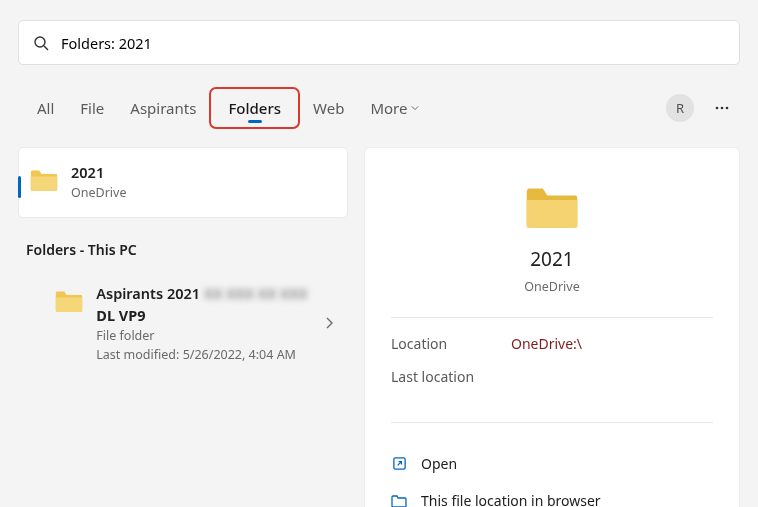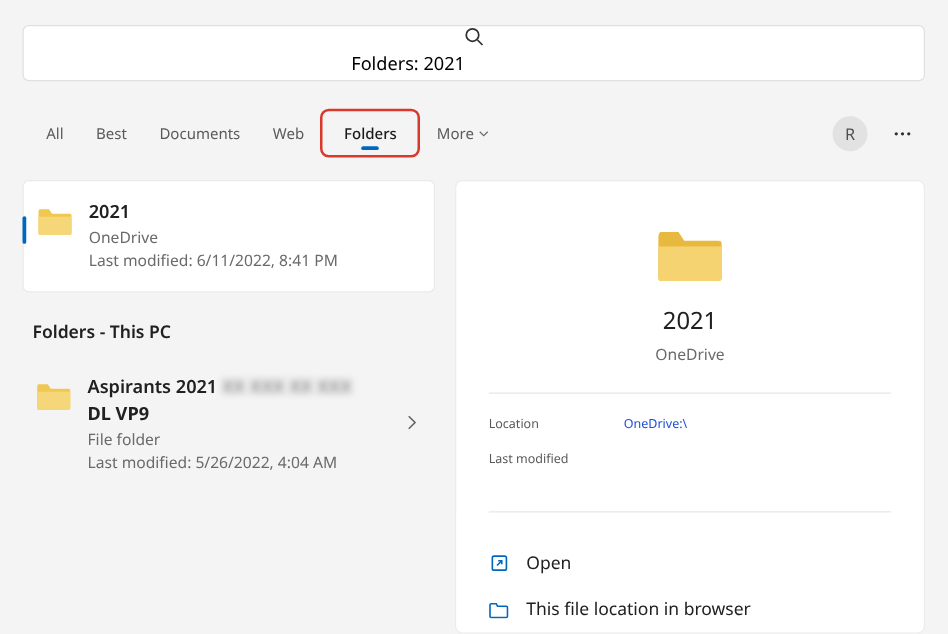--- a/index.html
+++ b/index.html
@@ -7,33 +7,32 @@
   
   .search-bar {
     margin: 20px 18px 0 18px;
     height: 45px;
     background: white;
     border: 1px solid #e0e0e0;
     border-radius: 5px;
     display: flex;
     align-items: center;
     padding: 0 14px;
-    flex-direction: column;
   }
   .search-bar .icon { width: 16px; height: 16px; display: flex; align-items: center; justify-content: center; }
   .search-bar input {
     border: none; outline: none; font-size: 14.5px; margin-left: 12px; flex: 1; background: transparent;
   }
 
   .tabs-row {
     display: flex; align-items: center; padding: 0 24px; margin-top: 22px; gap: 0;
   }
   .tab {
     padding: 6px 13px;
-    font-size: 12px;
+    font-size: 15px;
     color: #5a5a5a;
     cursor: pointer;
     position: relative;
     border-radius: 5px;
     text-align: right;
   }
   .tab.active {
     color: #1a1a1a;
     font-weight: 500;
     border: 2.5px solid #d9392b;
@@ -81,20 +80,21 @@
   }
   .folder-icon-sm { width: 30px; height: 24px; margin-top: 6px; margin-right: 12px; flex-shrink: 0; }
   .result-title { font-size: 14.5px; font-weight: 600; margin-bottom: 2px; }
   .result-sub { font-size: 12.5px; color: #6a6a6a; line-height: 1.5; }
 
   .plain-result {
     padding: 12px 14px 12px 10px;
     display: flex;
     align-items: flex-start;
     position: relative;
+    justify-content: center;
   }
   .plain-result .chev-r {
     position: absolute; right: 14px; top: 50%; transform: translateY(-50%);
     color: #6a6a6a;
   }
   .blurred { filter: blur(3px); color: #888; user-select: none; }
 
   .right {
     flex: 1;
     margin-right: 18px;
@@ -102,46 +102,46 @@
     border: 1px solid #ececec;
     border-radius: 6px;
     padding: 26px 26px 0 26px;
     display: flex;
     flex-direction: column;
   }
   .big-folder { width: 58px; height: 46px; margin: 10px auto 16px auto; }
   .preview-title { font-size: 19px; text-align: center; font-weight: 400; }
   .preview-sub { font-size: 12.5px; color: #6a6a6a; text-align: center; margin-top: 6px; }
   .hr { height: 1px; background: #e8e8e8; margin: 22px 0 16px 0; }
-  .meta-row { display: flex; font-size: 10px; margin-bottom: 14px; }
+  .meta-row { display: flex; font-size: 14px; margin-bottom: 14px; gap: 12px; }
   .meta-row .label { width: 108px; color: #5a5a5a; }
-  .meta-row .value { color: #1d4ed8; }
+  .meta-row .value { color: #7f1d1d; }
   .actions { margin-top: 6px; }
   .action-row { display: flex; align-items: center; gap: 14px; font-size: 14px; padding: 9px 0; cursor: pointer; }
   .action-icon { width: 16px; height: 16px; color: #0067c0; display: flex; align-items: center; justify-content: center; }
 </style>
 </head>
 <body>
 
 <div class="search-bar">
   <span class="icon">
     <svg viewBox="0 0 16 16" width="16" height="16" fill="none" stroke="#303030" stroke-width="1.4">
       <circle cx="7" cy="7" r="5"></circle>
         <line x1="11" y1="11" x2="15" y2="15"></line>
     </svg>
   </span>
   <input type="text" value="Folders: 2021" style="">
 </div>
 
 <div class="tabs-row">
   <div class="tab">All</div>
-  <div class="tab">Best</div>
-  <div class="tab">Documents</div>
+  <div class="tab">File</div>
+  <div class="tab">Aspirants</div>
+  <div class="tab active">Folders</div>
   <div class="tab">Web</div>
-  <div class="tab active">Folders</div>
   <div class="tab more">
     <span>More</span>
     <svg class="chev" viewBox="0 0 10 10" fill="none" stroke="#6a6a6a" stroke-width="1.2">
         <polyline points="1,3 5,7 9,3"></polyline>
       </svg>
   </div>
   <div class="spacer"></div>
   <div class="avatar">R</div>
   <div class="ellipsis-btn">
     <svg width="16" height="16" viewBox="0 0 16 16" fill="#303030">
@@ -156,21 +156,20 @@
   <div class="left">
 
     <div class="result-card">
       <svg class="folder-icon-sm" viewBox="0 0 48 40">
         <path d="M2 8 L2 36 Q2 38 4 38 L44 38 Q46 38 46 36 L46 12 Q46 10 44 10 L20 10 L16 4 L4 4 Q2 4 2 8 Z" fill="#f0c751"></path>
         <path d="M2 14 L46 14 L46 36 Q46 38 44 38 L4 38 Q2 38 2 36 Z" fill="#f5d679"></path>
       </svg>
       <div>
         <div class="result-title">2021</div>
         <div class="result-sub">OneDrive</div>
-        <div class="result-sub">Last modified: 6/11/2022, 8:41 PM</div>
       </div>
     </div>
 
     <div class="section-label" style="margin-top:18px;">Folders - This PC</div>
 
     <div class="plain-result">
       <svg class="folder-icon-sm" viewBox="0 0 48 40">
         <path d="M2 8 L2 36 Q2 38 4 38 L44 38 Q46 38 46 36 L46 12 Q46 10 44 10 L20 10 L16 4 L4 4 Q2 4 2 8 Z" fill="#f0c751"></path>
         <path d="M2 14 L46 14 L46 36 Q46 38 44 38 L4 38 Q2 38 2 36 Z" fill="#f5d679"></path>
       </svg>
@@ -196,21 +195,21 @@
       <path d="M2 14 L46 14 L46 36 Q46 38 44 38 L4 38 Q2 38 2 36 Z" fill="#f5d371"></path>
     </svg>
     <div class="preview-title">2021</div>
     <div class="preview-sub">OneDrive</div>
     <div class="hr"></div>
     <div class="meta-row">
       <div class="label">Location</div>
       <div class="value">OneDrive:\</div>
     </div>
     <div class="meta-row">
-      <div class="label">Last modified</div>
+      <div class="label">Last location</div>
     </div>
     <div class="hr"></div>
     <div class="actions">
       <div class="action-row">
         <span class="action-icon">
           <svg width="15" height="15" viewBox="0 0 16 16" fill="none" stroke="#0067c0" stroke-width="1.4">
               <rect x="2" y="2" width="12" height="12" rx="1.5"></rect>
               <polyline points="6,10 10,6"></polyline>
               <polyline points="7,6 10,6 10,9"></polyline>
             </svg>

